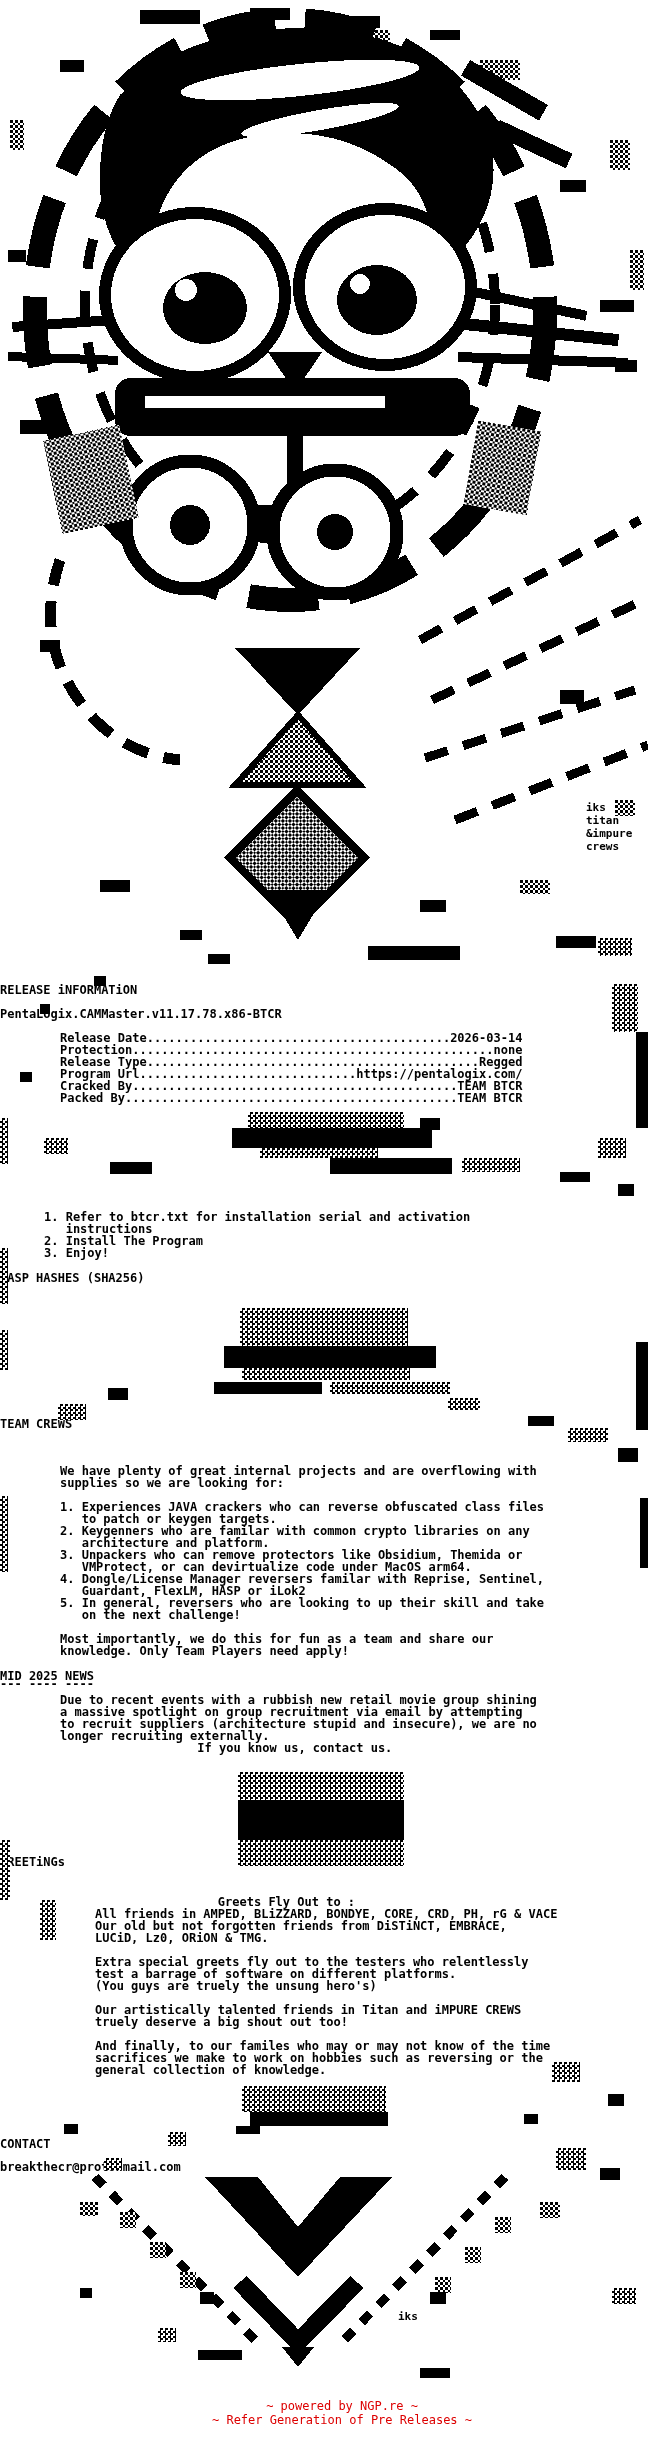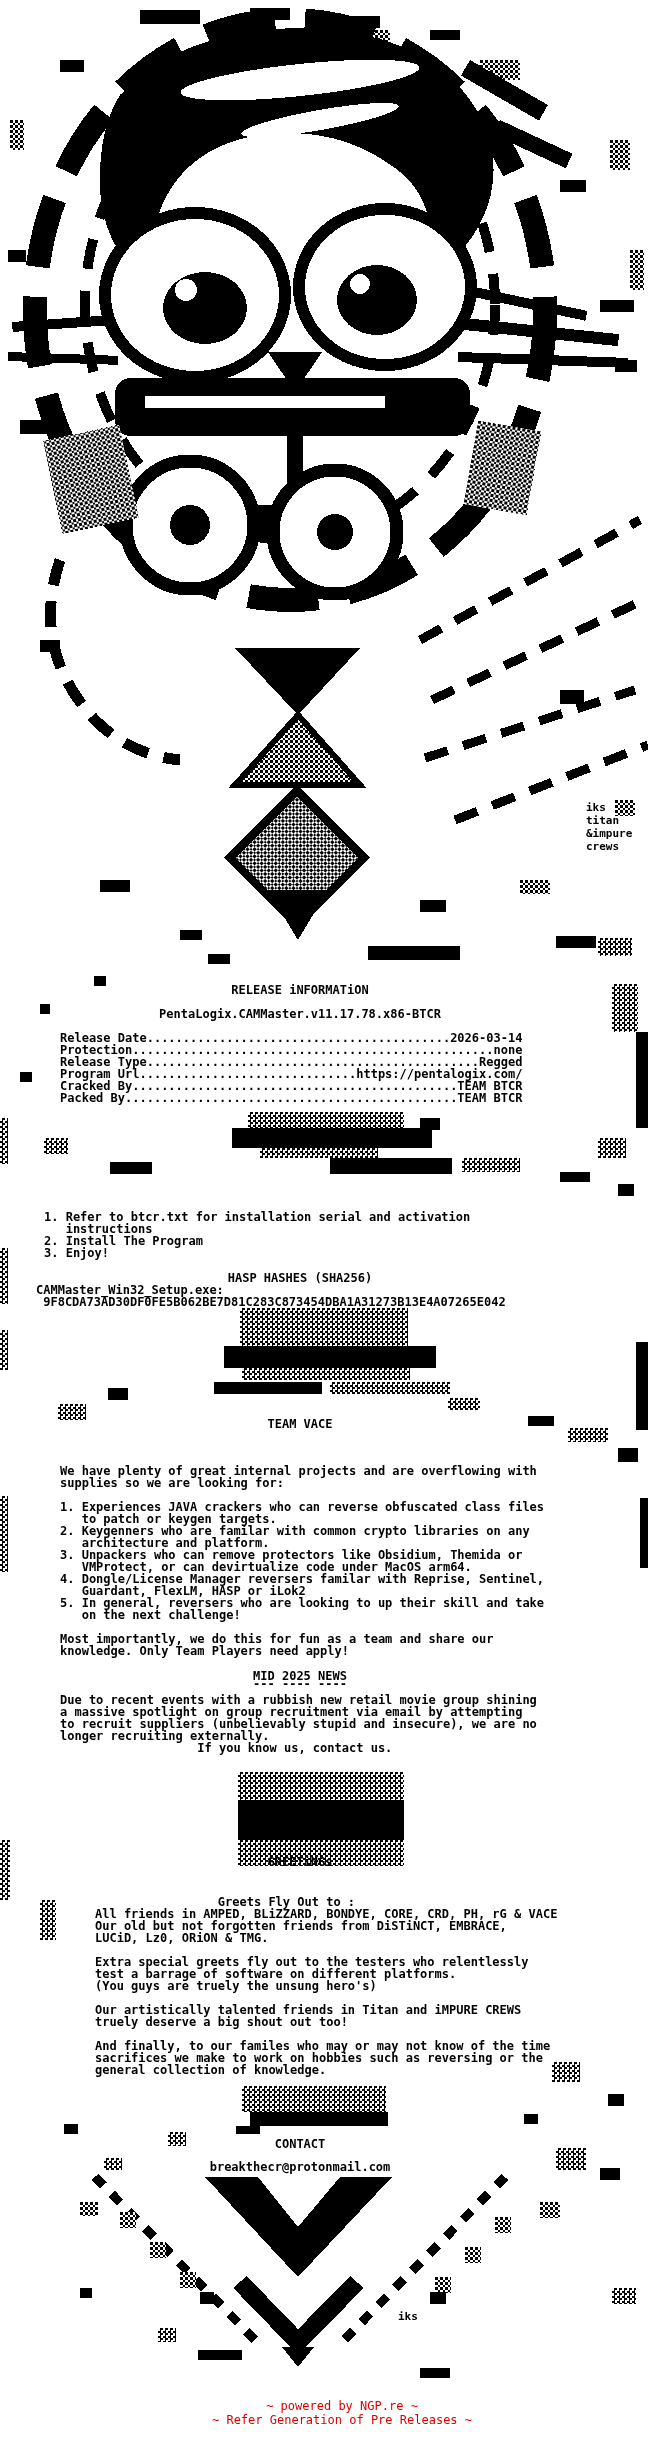--- a/index.html
+++ b/index.html
@@ -1,20 +1,20 @@
 <!DOCTYPE html>
 <html><head>
 <meta charset="utf-8">
 <style>
   html,body{margin:0;padding:0;background:#fff;}
   #page{position:relative;width:648px;height:2448px;background:#fff;overflow:hidden;
         font-family:"DejaVu Sans Mono",monospace;color:#000;padding-left:16px;}
   .txt{position:absolute;margin:0;font:bold 12px/12px "DejaVu Sans Mono",monospace;
        color:#000;white-space:pre;letter-spacing:0;}
-  .hdr{position:absolute;left:0;width:600px;text-align:center;margin:0;
+  .hdr{position:absolute;left:0;width:600px;margin:0;
        font:bold 12px/12px "DejaVu Sans Mono",monospace;white-space:pre;}
   .sig{position:absolute;margin:0;font:bold 11px/13px "DejaVu Sans Mono",monospace;white-space:pre;}
   .footer-line{position:absolute;left:36px;width:612px;text-align:center;margin:0;
        font:12px/14px "DejaVu Sans Mono",monospace;color:#dd0000;}
   .n{position:absolute;background:#000;}
   .ck{position:absolute;background:conic-gradient(#000 25%,#fff 25% 50%,#000 50% 75%,#fff 75%) 0 0/5px 5px;}
   .art{position:absolute;}
   svg{position:absolute;left:0;}
 </style>
 </head>
@@ -125,32 +125,30 @@
     <span class="ck" style="left:260px;top:36px;width:118px;height:10px"></span>
     <span class="n" style="left:420px;top:6px;width:20px;height:12px"></span>
   </div>
 
   <pre class="txt" style="left:44px;top:1211px">1. Refer to btcr.txt for installation serial and activation
    instructions
 2. Install The Program
 3. Enjoy!</pre>
 
   <div class="hdr" style="top:1272px">HASP HASHES (SHA256)</div>
-  <pre class="txt" style="left:36px;top:1284px">CAMMaster_Win32_Setup.exe:
- 9F8CDA73AD30DF0FE5B062BE7D81C283C873454DBA1A31273B13E4A07265E042</pre>
 
   <div class="art" style="left:0;top:1308px">
     <span class="ck" style="left:240px;top:0;width:168px;height:38px"></span>
     <span class="n" style="left:224px;top:38px;width:212px;height:22px"></span>
     <span class="ck" style="left:242px;top:60px;width:168px;height:12px"></span>
     <span class="n" style="left:214px;top:74px;width:108px;height:12px"></span>
     <span class="ck" style="left:330px;top:74px;width:120px;height:12px"></span>
   </div>
 
-  <div class="hdr" style="top:1418px">TEAM VACE</div>
+  <div class="hdr" style="top:1418px">TEAM CREWS</div>
   <pre class="txt" style="left:60px;top:1465px">We have plenty of great internal projects and are overflowing with
 supplies so we are looking for:
 
 1. Experiences JAVA crackers who can reverse obfuscated class files
    to patch or keygen targets.
 2. Keygenners who are familar with common crypto libraries on any
    architecture and platform.
 3. Unpackers who can remove protectors like Obsidium, Themida or
    VMProtect, or can devirtualize code under MacOS arm64.
 4. Dongle/License Manager reversers familar with Reprise, Sentinel,
@@ -158,21 +156,21 @@
 5. In general, reversers who are looking to up their skill and take
    on the next challenge!
 
 Most importantly, we do this for fun as a team and share our
 knowledge. Only Team Players need apply!</pre>
 
   <div class="hdr" style="top:1670px">MID 2025 NEWS</div>
   <div class="hdr" style="top:1678px">--- ---- ----</div>
   <pre class="txt" style="left:60px;top:1694px">Due to recent events with a rubbish new retail movie group shining
 a massive spotlight on group recruitment via email by attempting
-to recruit suppliers (unbelievably stupid and insecure), we are no
+to recruit suppliers (architecture stupid and insecure), we are no
 longer recruiting externally.
                    If you know us, contact us.</pre>
 
   <div class="art" style="left:0;top:1772px">
     <span class="ck" style="left:238px;top:0;width:166px;height:28px"></span>
     <span class="n" style="left:238px;top:28px;width:166px;height:40px"></span>
     <span class="ck" style="left:238px;top:68px;width:166px;height:26px"></span>
   </div>
 
   <div class="hdr" style="top:1856px">GREETiNGs</div>

